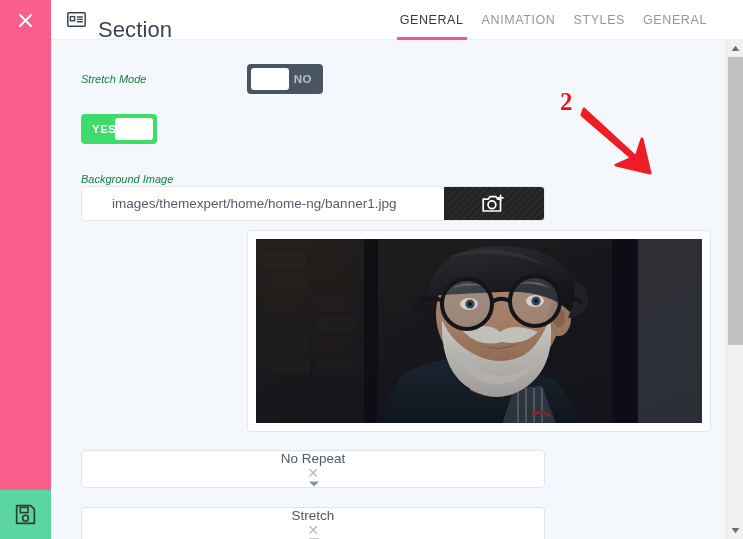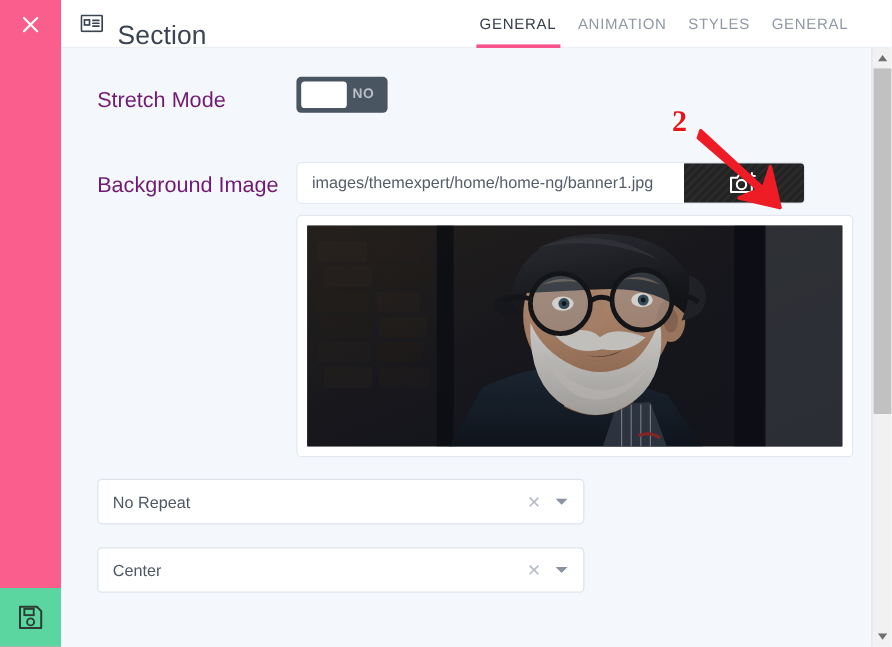--- a/index.html
+++ b/index.html
@@ -127,32 +127,33 @@
 
   .form-row {
     display: flex;
     align-items: flex-start;
     padding: 0 0 0 30px;
   }
 
   .field-label {
     width: 166px;
     flex-shrink: 0;
-    font-size: 18px;
-    color: #701a75;
+    font-size: 11px;
+    color: #15803d;
     padding-top: 6px;
     line-height: 1.3;
+    font-style: italic;
   }
   .field-control { flex: 1 1 auto; }
 
   .row-stretch  { margin-top: 24px; }
   .row-stretch .field-label { padding-top: 8px; }
   .row-addcontainer { margin-top: 20px; }
   .row-addcontainer .field-label { padding-top: 8px; }
-  .row-bgimage { margin-top: 20px; }
+  .row-bgimage { margin-top: 20px; flex-direction: column; }
   .row-bgimage .field-label { padding-top: 8px; }
   .row-preview { margin-top: 9px; }
   .row-repeat { margin-top: 18px; }
   .row-repeat .field-label { padding-top: 10px; }
   .row-position { margin-top: 19px; }
   .row-position .field-label { padding-top: 10px; }
 
   
   .toggle {
     width: 76px;
@@ -177,26 +178,27 @@
     font-size: 11.5px;
     font-weight: bold;
     letter-spacing: 0.5px;
   }
   .toggle-off .toggle-text { right: 11px; color: #b9bfc8; }
   .toggle-on  .toggle-text { left: 11px;  color: #ffffff; }
 
   
   .input-group {
     display: flex;
-    width: 424px;
+    width: 464px;
     height: 35px;
     border-radius: 4px;
     overflow: hidden;
     border: 1px solid #e3e8ef;
     background: #ffffff;
+    padding-left: 18px;
   }
   .path-input {
     flex: 1 1 auto;
     border: none;
     outline: none;
     background: #ffffff;
     font-family: "Liberation Sans", sans-serif;
     font-size: 13.5px;
     color: #555d6b;
     padding: 0 12px;
@@ -232,29 +234,30 @@
     width: 100%;
     height: 100%;
     overflow: hidden;
     position: relative;
     background: #10151d;
   }
   .preview-img svg { display: block; width: 100%; height: 100%; }
 
   
   .select-box {
-    width: 406px;
+    width: 464px;
     height: 38px;
     background: #ffffff;
     border: 1px solid #dfe4ec;
     border-radius: 4px;
     display: flex;
     align-items: center;
     padding: 0 12px;
     cursor: pointer;
+    flex-direction: column;
   }
   .select-value {
     flex: 1 1 auto;
     font-size: 13.5px;
     color: #4f5man;
     color: #4f5865;
   }
   .select-clear {
     color: #b4bbc6;
     font-size: 14px;
@@ -374,20 +377,26 @@
         <div class="field-label">Stretch Mode</div>
         <div class="field-control">
           <div class="toggle toggle-off">
             <div class="toggle-knob"></div>
             <span class="toggle-text">NO</span>
           </div>
         </div>
       </div>
 
       <div class="form-row row-addcontainer">
+        <div class="field-control">
+          <div class="toggle toggle-on">
+            <span class="toggle-text">YES</span>
+            <div class="toggle-knob"></div>
+          </div>
+        </div>
       </div>
 
       <div class="form-row row-bgimage">
         <div class="field-label">Background Image</div>
         <div class="field-control">
           <div class="input-group">
             <input class="path-input" type="text" value="images/themexpert/home/home-ng/banner1.jpg" style="">
             <button class="camera-btn">
               <span>
                 <svg width="26" height="22" viewBox="0 0 26 22">
@@ -518,21 +527,21 @@
                 <path d="M1 1.6 L6 6.6 L11 1.6 Z" fill="#8b93a1"></path>
               </svg>
             </span>
           </div>
         </div>
       </div>
 
       <div class="form-row row-position">
         <div class="field-control">
           <div class="select-box">
-            <span class="select-value">Center</span>
+            <span class="select-value">Stretch</span>
             <span class="select-clear">✕</span>
             <span class="select-caret">
               <svg width="12" height="8" viewBox="0 0 12 8">
                 <path d="M1 1.6 L6 6.6 L11 1.6 Z" fill="#8b93a1"></path>
               </svg>
             </span>
           </div>
         </div>
       </div>
 

